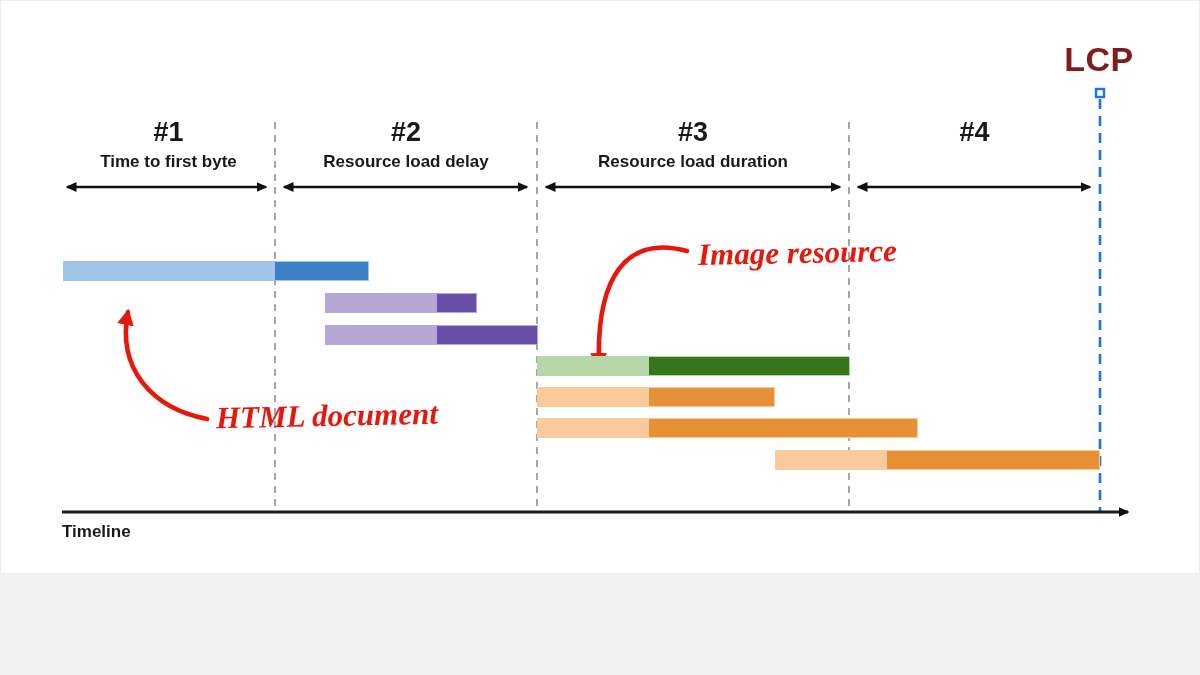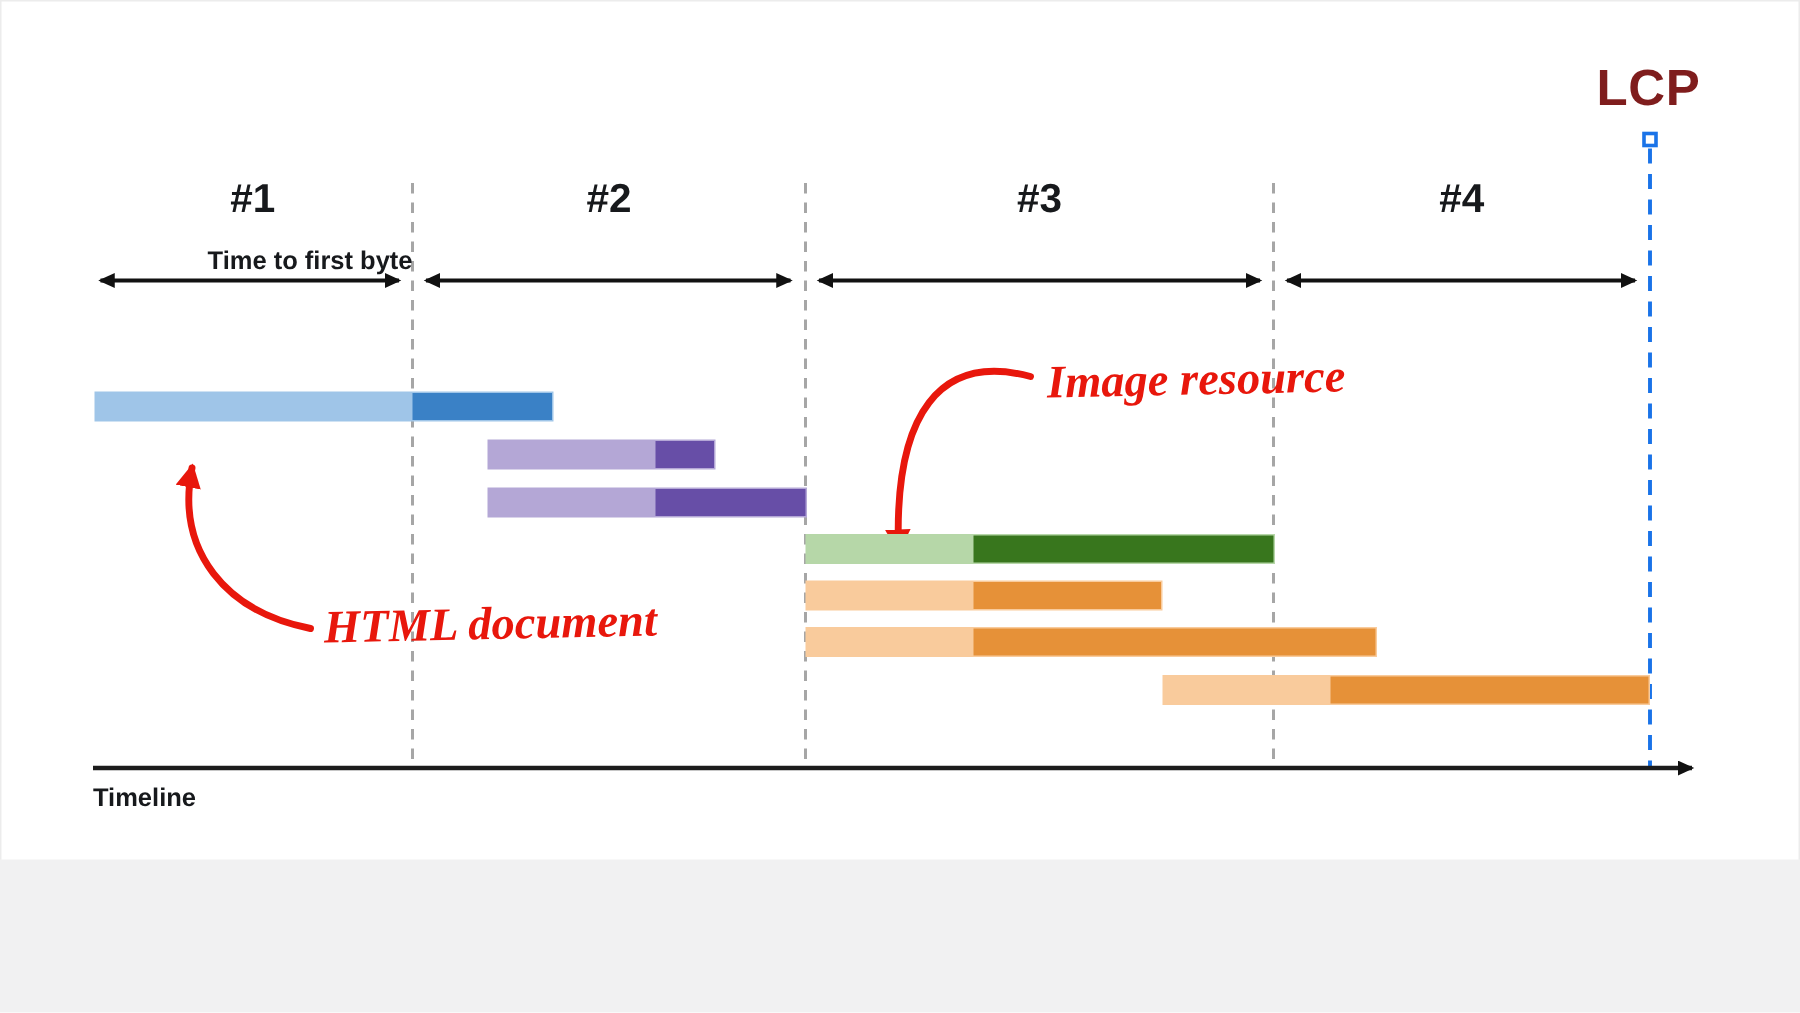--- a/index.html
+++ b/index.html
@@ -10,21 +10,21 @@
   }
   
   .lcp-label{
     position:absolute;left:1049px;top:40px;width:100px;
     text-align:center;font-size:34px;font-weight:700;color:#7f1d1d;
     letter-spacing:.5px;
   }
   
   .phase{position:absolute;top:117px;text-align:center;color:#17191c;}
   .phase-num{font-size:27px;font-weight:700;line-height:30px;}
-  .phase-label{font-size:17px;font-weight:600;margin-top:17px;line-height:19px;text-align:right;}
+  .phase-label{font-size:17px;font-weight:600;margin-top:5px;line-height:19px;}
   
   #lines{position:absolute;left:0;top:0;width:1200px;height:675px;pointer-events:none;}
   .sep{stroke:var(--separator_gray);stroke-width:2;stroke-dasharray:7 6;fill:none;}
   .lcpline{stroke:var(--lcp_blue);stroke-width:2.6;stroke-dasharray:10 7;fill:none;}
   .lcpmarker{stroke:var(--lcp_blue);stroke-width:2.4;fill:#ffffff;}
   .phase-arrow{stroke:#111111;stroke-width:2.6;fill:none;}
   .axis{stroke:#1c1c1c;stroke-width:3;fill:none;}
   .redpath{stroke:var(--annotation_red);stroke-width:4.6;fill:none;stroke-linecap:round;}
   .blackfill{fill:#111111;}
   .redfill{fill:var(--annotation_red);}
@@ -78,23 +78,25 @@
   </svg>
 
   <div class="lcp-label">LCP</div>
 
   <div class="phase" style="left:62px;width:213px">
     <div class="phase-num">#1</div>
     <div class="phase-label">Time to first byte</div>
   </div>
   <div class="phase" style="left:275px;width:262px">
     <div class="phase-num">#2</div>
+    <div class="phase-label">Resource load delay</div>
   </div>
   <div class="phase" style="left:537px;width:312px">
     <div class="phase-num">#3</div>
+    <div class="phase-label">Resource load duration</div>
   </div>
   <div class="phase" style="left:849px;width:251px">
     <div class="phase-num">#4</div>
   </div>
 
   <div id="bars">
       <div class="bar" style="left: 63px; top: 261px; width: 306px; background: rgb(159, 197, 232);">
         <span class="dark" style="left: 212px; background: rgb(58, 129, 198);"></span>
       </div>
       <div class="bar" style="left: 325px; top: 293px; width: 152px; background: rgb(180, 167, 214);">

